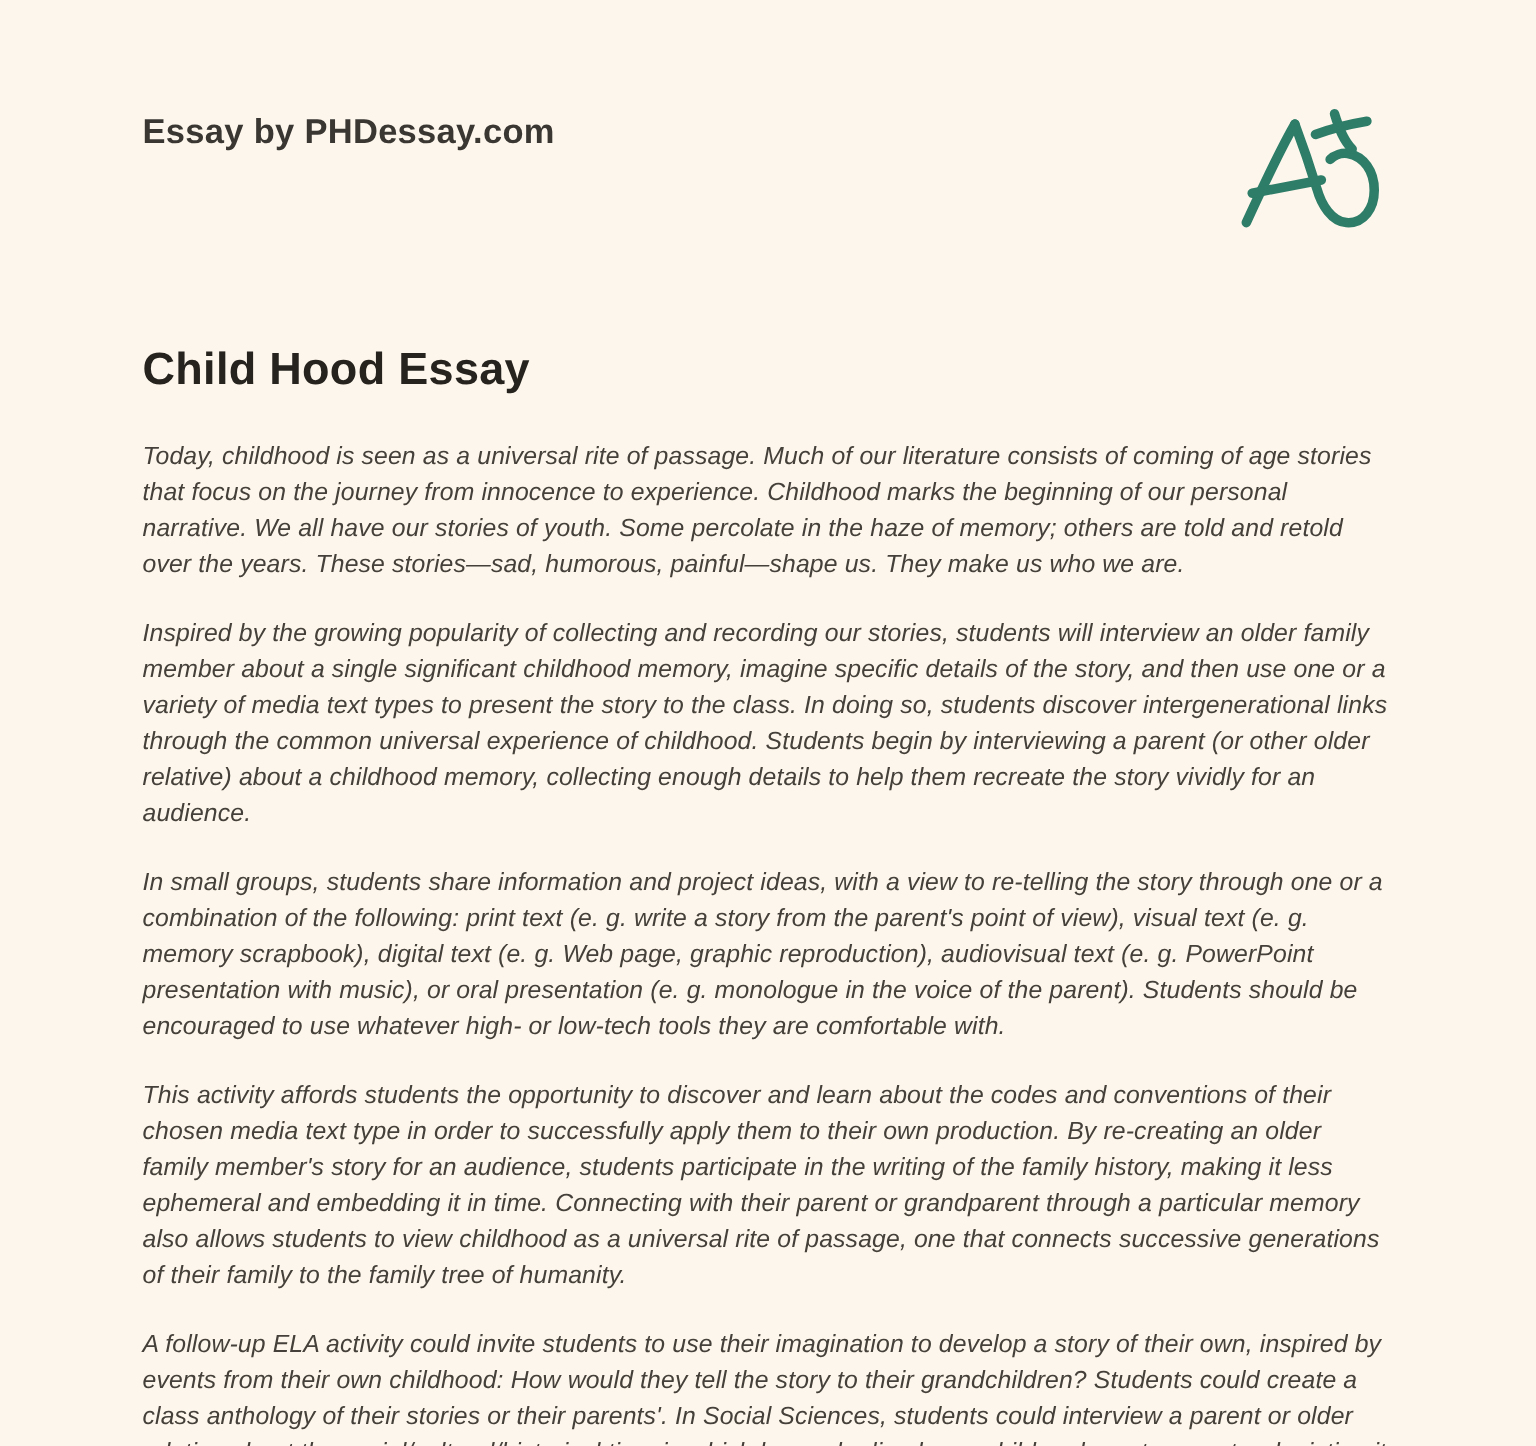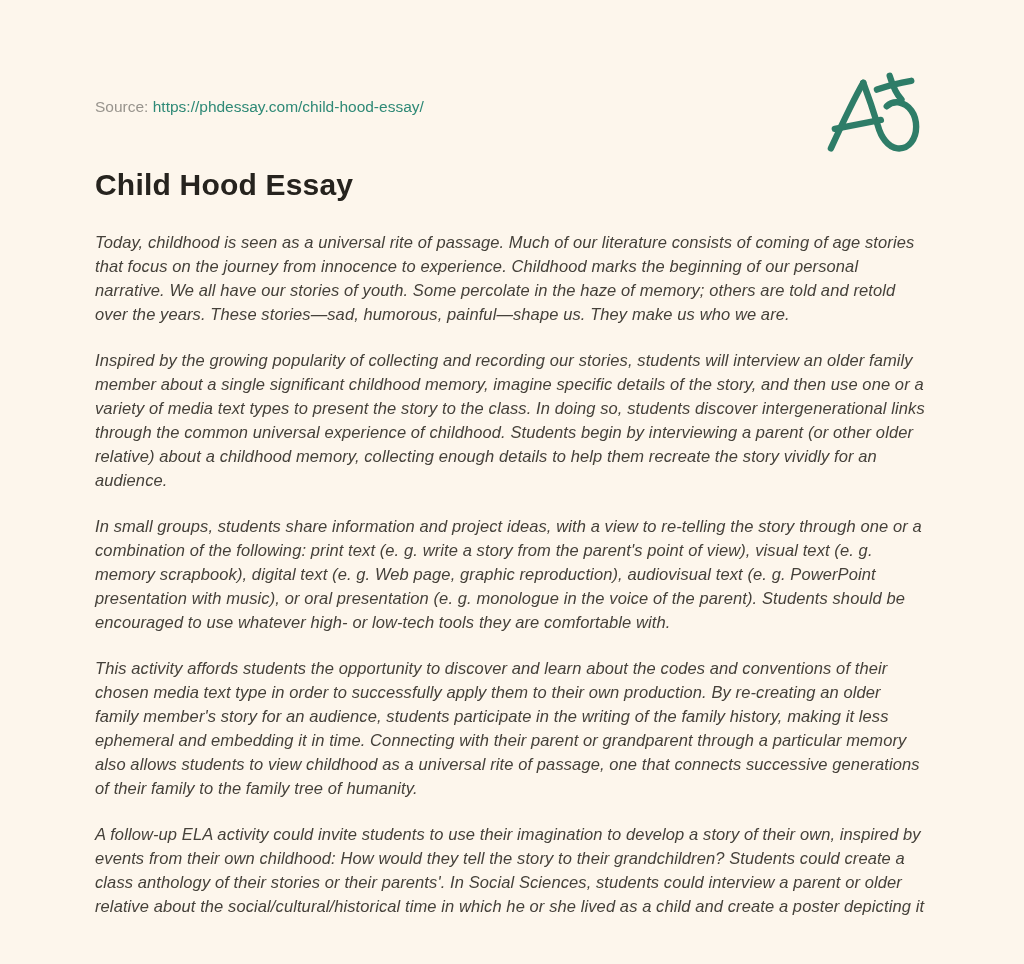--- a/index.html
+++ b/index.html
@@ -48,20 +48,21 @@
 
   .logo {
     width: 104px;
     height: 98px;
     margin-top: -4px;
     margin-right: 2px;
     flex-shrink: 0;
   }
 
   .article-title {
+    margin-top: 62px;
     font-size: 30px;
     font-weight: 700;
     color: #26231E;
     letter-spacing: 0.2px;
   }
 
   .article-body {
     margin-top: 28px;
   }
 
@@ -75,24 +76,21 @@
   }
 </style>
 </head>
 <body>
 
 <div class="page">
   <div class="container">
 
     <div class="header-row">
       <div>
-        <div class="source-line">
-          <span>Source:</span>
-          <a href="#">https://phdessay.com/child-hood-essay/</a>
-        </div>
+        <div class="site-title">Essay by PHDessay.com</div>
       </div>
 
       <svg class="logo" viewBox="0 0 100 100" fill="none" stroke="#2E7D68" stroke-width="6.5" stroke-linecap="round">
 
         <path d="M 5 80 C 16 56 27 32 38 13"></path>
 
         <path d="M 38 13 C 44 29 49 44 53 57 C 56 68 63 79 73 80 C 85 81 92 70 92 58 C 92 45 85 35 74 33 C 70 32.5 65 34 62 37"></path>
 
         <path d="M 9 60 C 24 57 40 54 56 51"></path>
 

